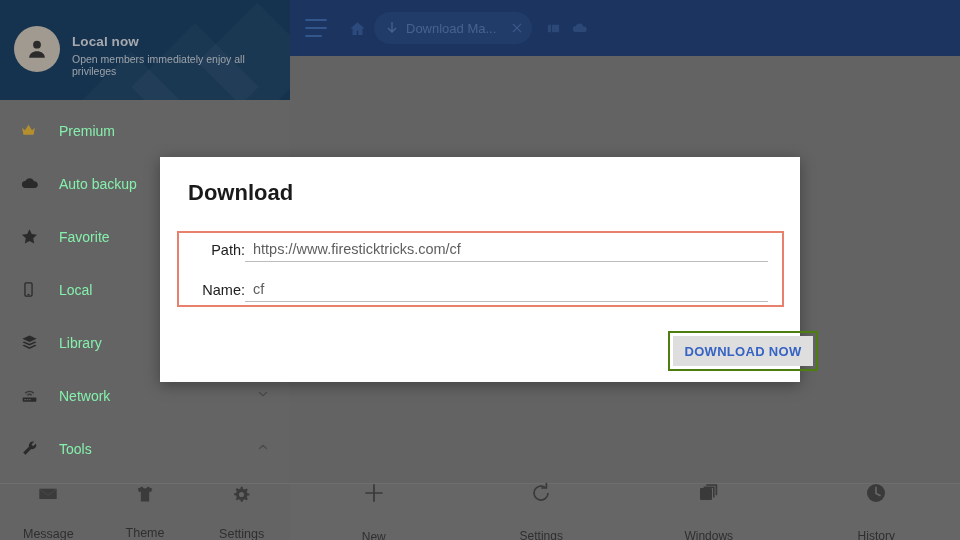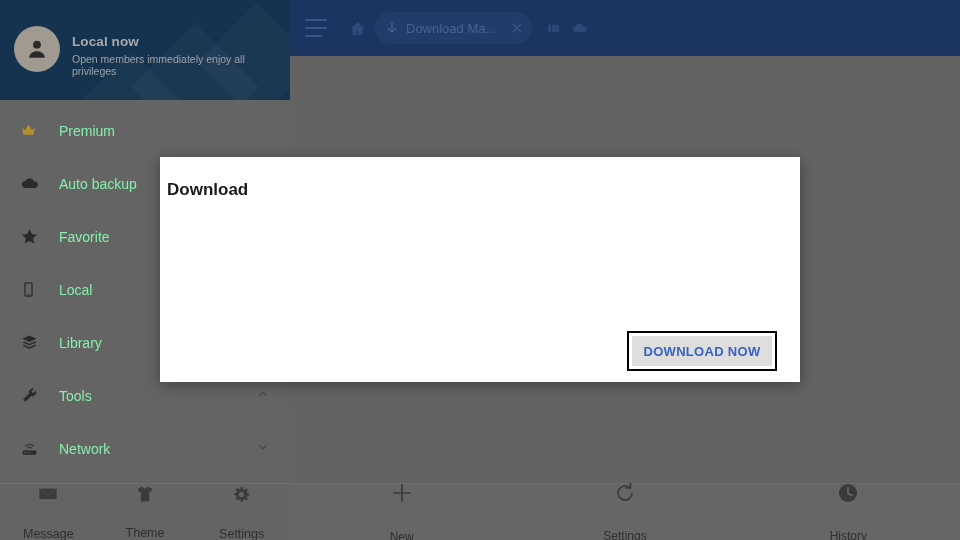--- a/index.html
+++ b/index.html
@@ -184,22 +184,22 @@
   .dialog {
     position: absolute;
     left: 160px; top: 157px;
     width: 640px; height: 225px;
     background: #ffffff;
     box-shadow: 0 3px 14px rgba(0,0,0,0.35);
     z-index: 10;
   }
   .dialog-title {
     position: absolute;
-    left: 7px; top: 23px;
-    font-size: 17px;
+    left: 28px; top: 23px;
+    font-size: 22px;
     font-weight: bold;
     color: #1a1a1a;
   }
   .fields-highlight {
     position: absolute;
     left: 17px; top: 74px;
     width: 607px; height: 76px;
     border: 2px solid #e8806b;
   }
   .field-row {
@@ -223,23 +223,23 @@
     border-bottom: 1px solid #bdbdbd;
     outline: none;
     background: transparent;
     font-family: "Liberation Sans", sans-serif;
     font-size: 14.5px;
     color: #5e5e5e;
     padding: 0 0 4px 8px;
   }
   .btn-highlight {
     position: absolute;
-    left: 467px; top: 174px;
+    left: 508px; top: 174px;
     width: 150px; height: 40px;
-    border: 2px solid #000000;
+    border: 2px solid #4d7c0f;
   }
   .download-btn {
     position: absolute;
     left: 3px; top: 3px;
     width: 140px; height: 30px;
     background: #dedede;
     border: none;
     color: #3663c4;
     font-family: "Liberation Sans", sans-serif;
     font-size: 13px;
@@ -308,20 +308,30 @@
         <svg width="24" height="24" viewBox="0 0 24 24" fill="none" stroke="currentColor" stroke-width="1.7">
           <path d="M19 12a7 7 0 1 1-2.6-5.4"></path>
           <path d="M17.4 2.6v4.4h-4.4" stroke-linecap="round"></path>
         </svg>
       </span>
       <span class="cb-tab-label">Settings</span>
     </div>
     <div class="cb-tab">
       <span>
         <svg width="24" height="24" viewBox="0 0 24 24" fill="currentColor">
+          <rect x="3" y="7" width="12" height="12" rx="1"></rect>
+          <path d="M6.6 5.4h11v11h-1.6V6.9H6.6z"></path>
+          <path d="M9.2 3.2h11v11h-1.6V4.7H9.2z"></path>
+        </svg>
+      </span>
+      <span class="cb-tab-label">Windows</span>
+    </div>
+    <div class="cb-tab">
+      <span>
+        <svg width="24" height="24" viewBox="0 0 24 24" fill="currentColor">
           <circle cx="12" cy="12" r="9"></circle>
           <path d="M12 6.4v6l4 2.2" stroke="#666666" stroke-width="1.7" fill="none" stroke-linecap="round"></path>
         </svg>
       </span>
       <span class="cb-tab-label">History</span>
     </div>
   </div>
 
   <div class="sidebar">
 
@@ -388,46 +398,46 @@
             <path d="M3 11.6l9 4.2 9-4.2-2.2-1L12 13.6 5.2 10.6z"></path>
             <path d="M3 15.9l9 4.2 9-4.2-2.2-1L12 17.9l-6.8-3z"></path>
           </svg>
         </span>
         <span class="menu-label">Library</span>
       </div>
 
       <div class="menu-item">
         <span class="menu-icon">
           <svg width="19" height="19" viewBox="0 0 24 24" fill="currentColor">
-            <path d="M20.2 5.6l-3.5 3.5-2.3-2.3 3.5-3.5a5.3 5.3 0 0 0-6.6 6.6L4 17.2l2.8 2.8 7.3-7.3a5.3 5.3 0 0 0 6.1-7.1z"></path>
-          </svg>
-        </span>
-        <span class="menu-label">Tools</span>
-        <span class="menu-chevron">
-          <svg width="14" height="14" viewBox="0 0 24 24" fill="none" stroke="currentColor" stroke-width="2.2" stroke-linecap="round">
-            <path d="M6 14.5l6-5.5 6 5.5"></path>
-          </svg>
-        </span>
-      </div>
-
-      <div class="menu-item">
-        <span class="menu-icon">
-          <svg width="19" height="19" viewBox="0 0 24 24" fill="currentColor">
             <path d="M6 8.5a8.4 8.4 0 0 1 12 0l-1.2 1.2a6.7 6.7 0 0 0-9.6 0z" opacity="0.75"></path>
             <path d="M8.6 11a4.9 4.9 0 0 1 6.8 0l-1.3 1.3a3.1 3.1 0 0 0-4.2 0z" opacity="0.75"></path>
             <rect x="3.4" y="14.4" width="17.2" height="5.4" rx="1.2"></rect>
             <rect x="5.4" y="16.6" width="2" height="1.4" fill="#646464"></rect>
             <rect x="8.4" y="16.6" width="2" height="1.4" fill="#646464"></rect>
             <rect x="11.4" y="16.6" width="2" height="1.4" fill="#646464"></rect>
           </svg>
         </span>
         <span class="menu-label">Network</span>
         <span class="menu-chevron">
           <svg width="14" height="14" viewBox="0 0 24 24" fill="none" stroke="currentColor" stroke-width="2.2" stroke-linecap="round">
             <path d="M6 9.5l6 5.5 6-5.5"></path>
+          </svg>
+        </span>
+      </div>
+
+      <div class="menu-item">
+        <span class="menu-icon">
+          <svg width="19" height="19" viewBox="0 0 24 24" fill="currentColor">
+            <path d="M20.2 5.6l-3.5 3.5-2.3-2.3 3.5-3.5a5.3 5.3 0 0 0-6.6 6.6L4 17.2l2.8 2.8 7.3-7.3a5.3 5.3 0 0 0 6.1-7.1z"></path>
+          </svg>
+        </span>
+        <span class="menu-label">Tools</span>
+        <span class="menu-chevron">
+          <svg width="14" height="14" viewBox="0 0 24 24" fill="none" stroke="currentColor" stroke-width="2.2" stroke-linecap="round">
+            <path d="M6 14.5l6-5.5 6 5.5"></path>
           </svg>
         </span>
       </div>
 
     </div>
 
     <div class="sidebar-bottom">
       <div class="sb-tab">
         <span>
           <svg width="22" height="22" viewBox="0 0 24 24" fill="currentColor">
@@ -455,19 +465,29 @@
         </span>
         <span class="sb-tab-label">Settings</span>
       </div>
     </div>
 
   </div>
 
   <div class="dialog">
     <div class="dialog-title">Download</div>
 
+    <div class="fields-highlight">
+      <div class="field-row path">
+        <span class="field-label">Path:</span>
+        <input class="field-input" type="text" value="https://www.firesticktricks.com/cf" style="">
+      </div>
+      <div class="field-row name">
+        <span class="field-label">Name:</span>
+        <input class="field-input" type="text" value="cf" style="">
+      </div>
+    </div>
 
     <div class="btn-highlight">
       <button class="download-btn">DOWNLOAD NOW</button>
     </div>
   </div>
 
 </div>
 
 </body></html>

